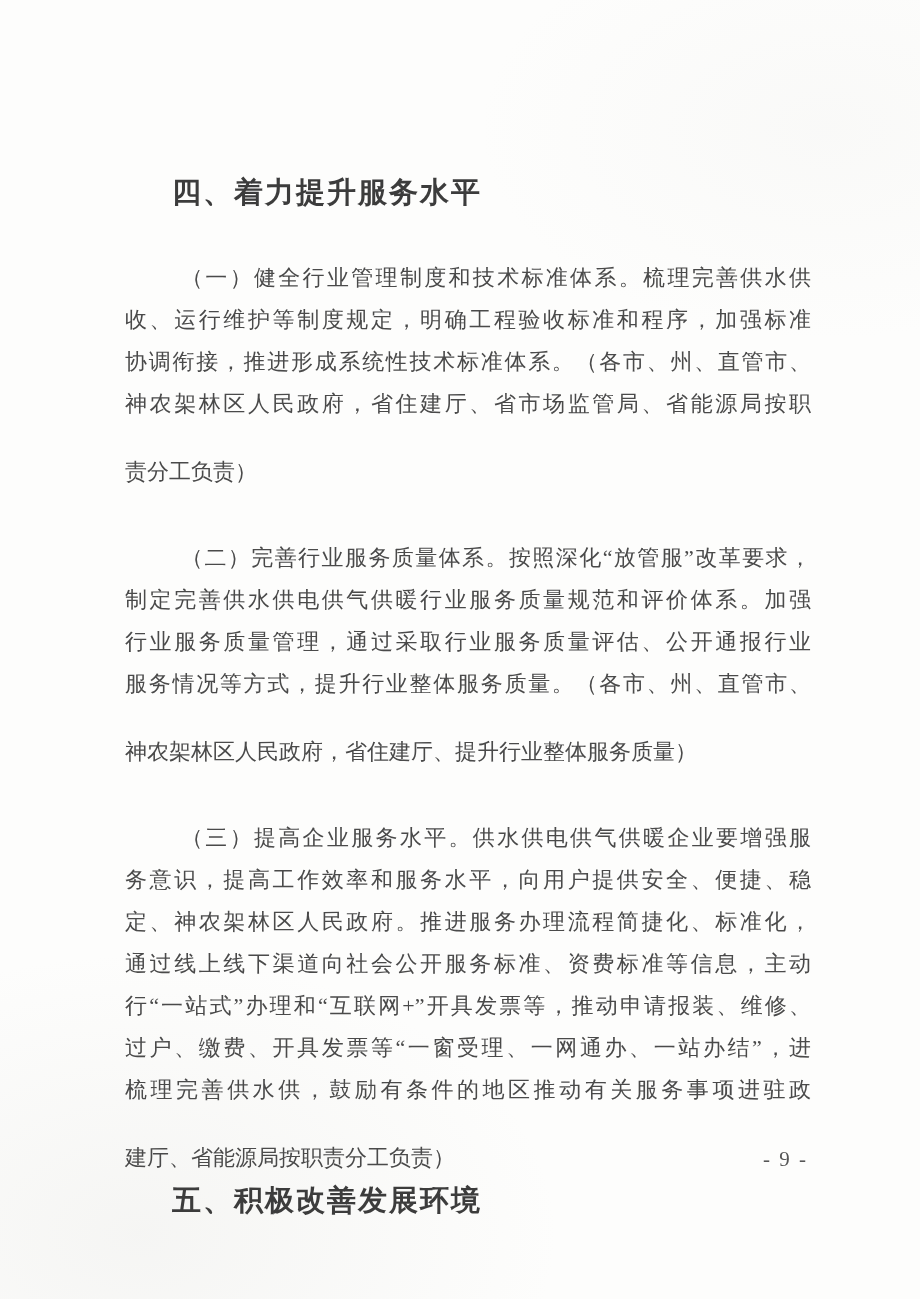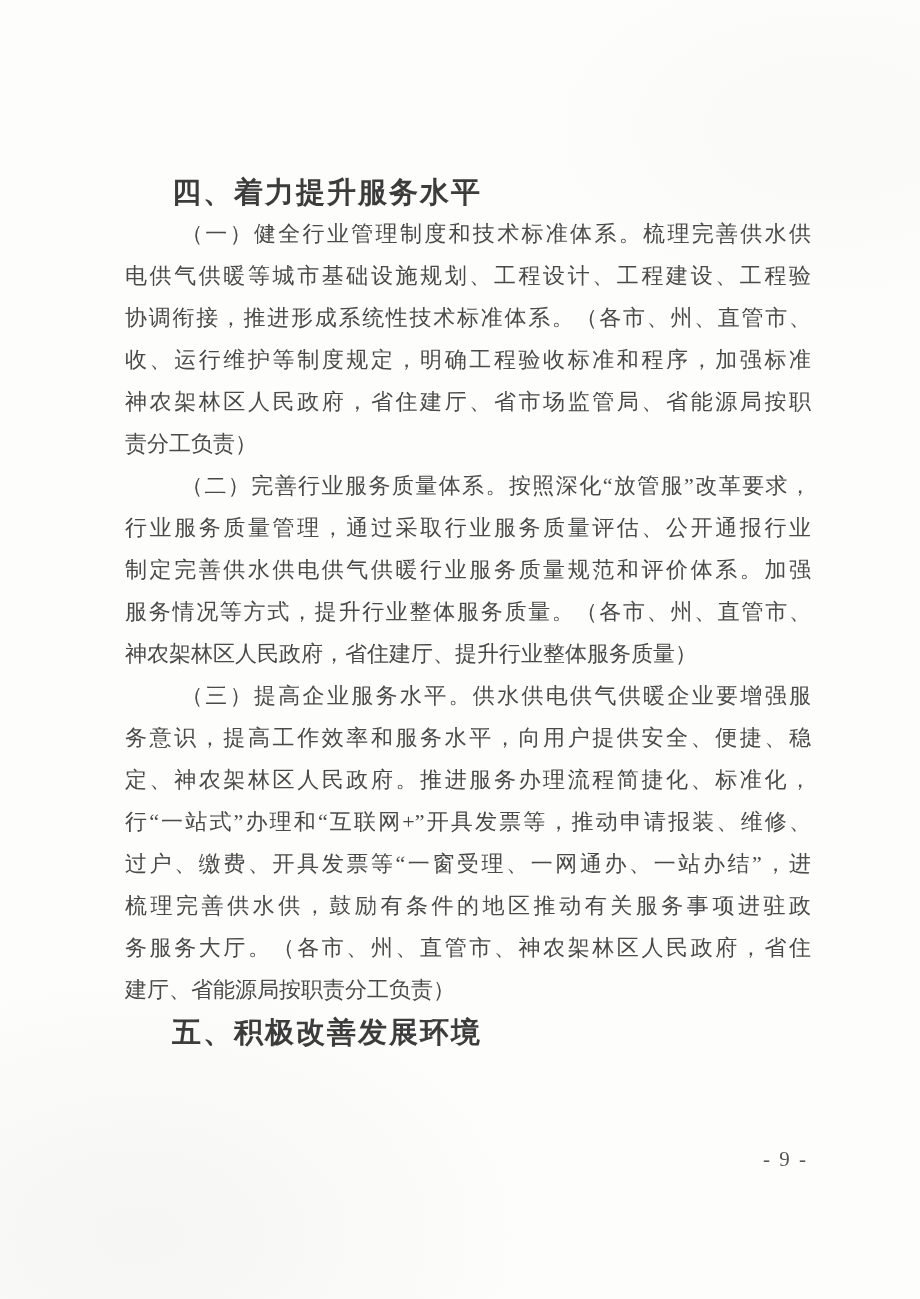--- a/index.html
+++ b/index.html
@@ -51,62 +51,63 @@
     color: #4a4a4a;
     height: 42px;
     line-height: 42px;
     text-align: justify;
     text-align-last: justify;
     text-justify: inter-character;
     overflow: hidden;
   }
   .line.first {
     text-indent: 56px;
+    margin-top: 44px;
   }
   .line.last {
     text-align-last: left;
+    margin-top: 26px;
   }
   .page-number {
     position: absolute;
     top: 1147px;
     right: 112px;
     font-family: "Liberation Serif", serif;
     font-size: 21px;
     letter-spacing: 2px;
     color: #565656;
     white-space: nowrap;
   }
 </style>
 </head>
 <body>
 
 <div class="page">
   <div class="content">
       <div class="heading">四、着力提升服务水平</div>
       <div class="para">
         <div class="line first">（一）健全行业管理制度和技术标准体系。梳理完善供水供</div>
-        <div class="line">电供气供暖等城市基础设施规划、工程设计、工程建设、工程验</div>
+        <div class="line">收、运行维护等制度规定，明确工程验收标准和程序，加强标准</div>
         <div class="line">协调衔接，推进形成系统性技术标准体系。（各市、州、直管市、</div>
-        <div class="line">收、运行维护等制度规定，明确工程验收标准和程序，加强标准</div>
         <div class="line">神农架林区人民政府，省住建厅、省市场监管局、省能源局按职</div>
         <div class="line last">责分工负责）</div>
       </div>
       <div class="para">
         <div class="line first">（二）完善行业服务质量体系。按照深化“放管服”改革要求，</div>
+        <div class="line">制定完善供水供电供气供暖行业服务质量规范和评价体系。加强</div>
         <div class="line">行业服务质量管理，通过采取行业服务质量评估、公开通报行业</div>
-        <div class="line">制定完善供水供电供气供暖行业服务质量规范和评价体系。加强</div>
         <div class="line">服务情况等方式，提升行业整体服务质量。（各市、州、直管市、</div>
         <div class="line last">神农架林区人民政府，省住建厅、提升行业整体服务质量）</div>
       </div>
       <div class="para">
         <div class="line first">（三）提高企业服务水平。供水供电供气供暖企业要增强服</div>
         <div class="line">务意识，提高工作效率和服务水平，向用户提供安全、便捷、稳</div>
         <div class="line">定、神农架林区人民政府。推进服务办理流程简捷化、标准化，</div>
+        <div class="line">通过线上线下渠道向社会公开服务标准、资费标准等信息，主动</div>
         <div class="line">行“一站式”办理和“互联网+”开具发票等，推动申请报装、维修、</div>
         <div class="line">过户、缴费、开具发票等“一窗受理、一网通办、一站办结”，进</div>
         <div class="line">梳理完善供水供，鼓励有条件的地区推动有关服务事项进驻政</div>
-        <div class="line">务服务大厅。（各市、州、直管市、神农架林区人民政府，省住</div>
         <div class="line last">建厅、省能源局按职责分工负责）</div>
       </div>
       <div class="heading">五、积极改善发展环境</div>
     </div>
   <div class="page-number">- 9 -</div>
 </div>
 
 </body></html>

